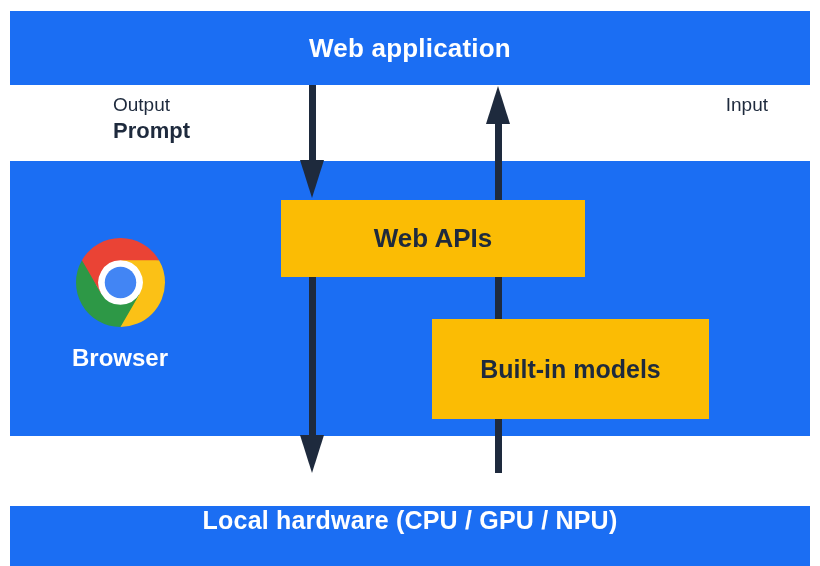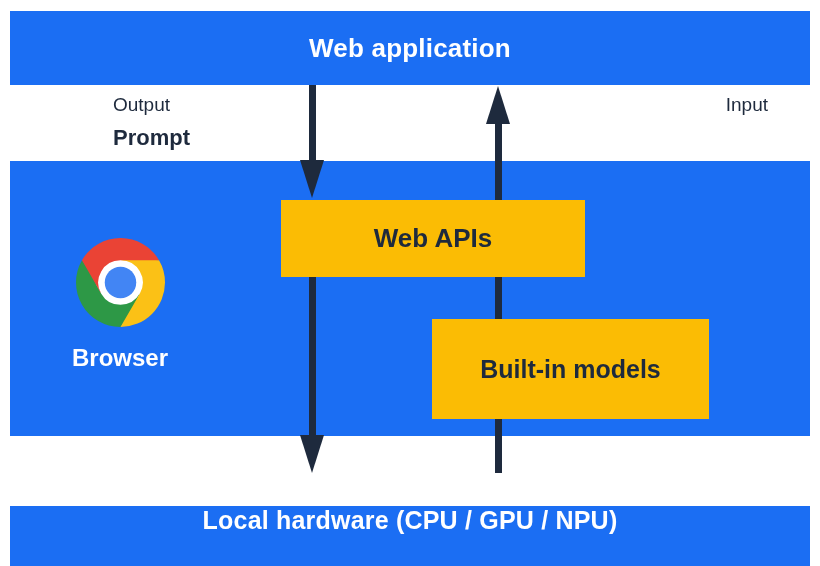--- a/index.html
+++ b/index.html
@@ -34,21 +34,21 @@
     letter-spacing:.2px;
   }
   .bottom-band .band-title{font-size:25px;}
   .io{
     position:absolute;top:93px;z-index:1;
     color:var(--ink);
   }
   .io-input{left:113px;text-align:left;}
   .io-output{right:52px;text-align:right;}
   .io-title{font-size:19px;font-weight:400;line-height:24px;}
-  .io-value{font-size:22px;font-weight:700;line-height:28px;margin-top:7px;}
+  .io-value{font-size:22px;font-weight:700;line-height:28px;margin-top:0;}
   .arrow-line{
     position:absolute;width:7px;
     background:var(--ink);
     z-index:1;
   }
   .down-line-a{left:309px;top:85px;height:80px;}
   .down-line-b{left:309px;top:277px;height:162px;}
   .up-line{left:495px;top:120px;height:353px;}
   .arrow-head{
     position:absolute;width:0;height:0;z-index:1;

